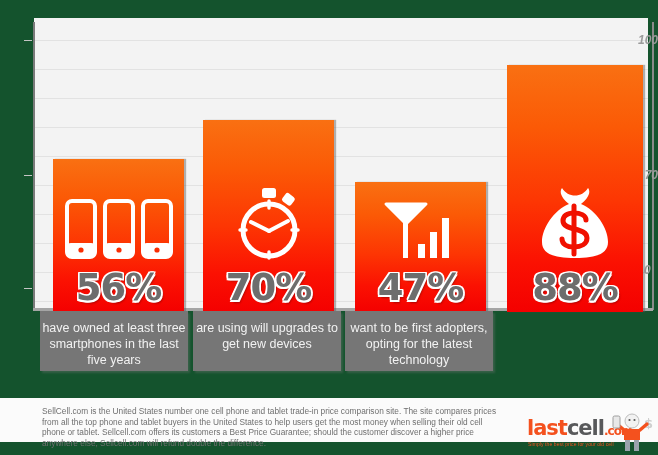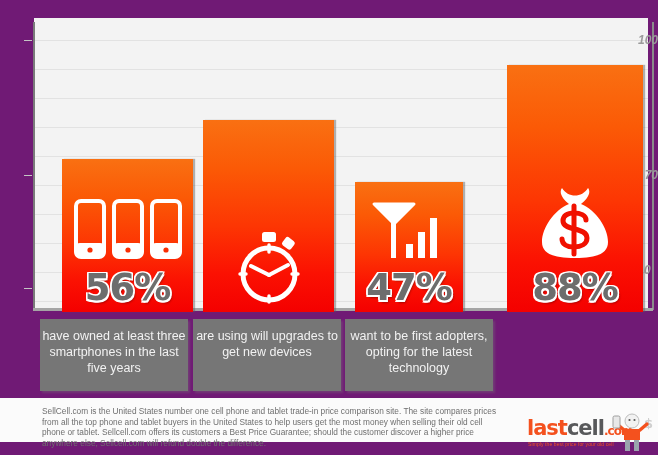--- a/index.html
+++ b/index.html
@@ -7,21 +7,21 @@
     padding: 0;
     background: #ffffff;
   }
   body {
     font-family: "Liberation Sans", sans-serif;
   }
   #infographic {
     position: relative;
     width: 658px;
     height: 455px;
-    background: #701a75;
+    background: #14532d;
     overflow: hidden;
     box-sizing: border-box;
   }
 
   
   #chart-area {
     position: absolute;
     left: 0;
     top: 0;
     width: 658px;
@@ -123,31 +123,30 @@
       -1.5px 0 0 #ffffff,
       1.5px 0 0 #ffffff,
       2px 3px 2px rgba(0,0,0,0.30);
     margin-bottom: 4px;
   }
 
   
   .caption {
     position: absolute;
     top: 311px;
-    height: 72px;
+    height: 60px;
     background: #767676;
     color: #f2f2f2;
     font-family: "Liberation Sans", sans-serif;
     font-size: 12.5px;
     line-height: 16px;
     text-align: center;
     padding-top: 9px;
     box-sizing: border-box;
     box-shadow: 2px 2px 2px rgba(120,120,120,0.35);
-    margin-top: 8px;
   }
 
   
   #footer {
     position: absolute;
     left: 0;
     top: 398px;
     width: 658px;
     height: 44px;
     background: #fbfbfb;
@@ -226,21 +225,21 @@
 
     <div class="y-tick-dash" style="top:40px;"></div>
     <div class="y-tick-label" style="top:34px;">100</div>
 
     <div class="y-tick-dash" style="top:175px;"></div>
     <div class="y-tick-label" style="top:169px;">70</div>
 
     <div class="y-tick-dash" style="top:288px;"></div>
     <div class="y-tick-label" style="top:264px;text-align:center;">10</div>
 
-    <div class="bar" style="left:62px; width:131px; height:153px;">
+    <div class="bar" style="left:53px; width:131px; height:153px;">
       <div class="bar-inner">
         <span class="bar-icon">
           <svg width="112" height="62" viewBox="0 0 112 62" aria-hidden="true">
             <g fill="none" stroke="#ffffff" stroke-width="4">
               <rect x="4" y="3" width="28" height="56" rx="5" ry="5"></rect>
               <rect x="42" y="3" width="28" height="56" rx="5" ry="5"></rect>
               <rect x="80" y="3" width="28" height="56" rx="5" ry="5"></rect>
             </g>
             <g fill="#ffffff">
               <rect x="4" y="45" width="28" height="14" rx="4" ry="4"></rect>
@@ -270,24 +269,25 @@
               <line x1="38" y1="64" x2="38" y2="70"></line>
               <line x1="9" y1="42" x2="15" y2="42"></line>
               <line x1="61" y1="42" x2="67" y2="42"></line>
             </g>
             <g stroke="#ffffff" stroke-width="4" stroke-linecap="round">
               <line x1="38" y1="43" x2="20" y2="34"></line>
               <line x1="38" y1="43" x2="57" y2="33"></line>
             </g>
           </svg>
         </span>
-      </div>
-    </div>
-
-    <div class="bar" style="left:355px; width:108px; height:130px;">
+        <span class="bar-pct">70%</span>
+      </div>
+    </div>
+
+    <div class="bar" style="left:355px; width:131px; height:130px;">
       <div class="bar-inner">
         <span class="bar-icon">
           <svg width="78" height="60" viewBox="0 0 78 60" aria-hidden="true">
             <path d="M4 4 L44 4 L24 24 Z" fill="#ffffff" stroke="#ffffff" stroke-width="3" stroke-linejoin="round"></path>
             <rect x="21" y="22" width="5" height="36" fill="#ffffff"></rect>
             <g fill="#ffffff">
               <rect x="36" y="44" width="7" height="14"></rect>
               <rect x="48" y="32" width="7" height="26"></rect>
               <rect x="60" y="18" width="7" height="40"></rect>
             </g>

